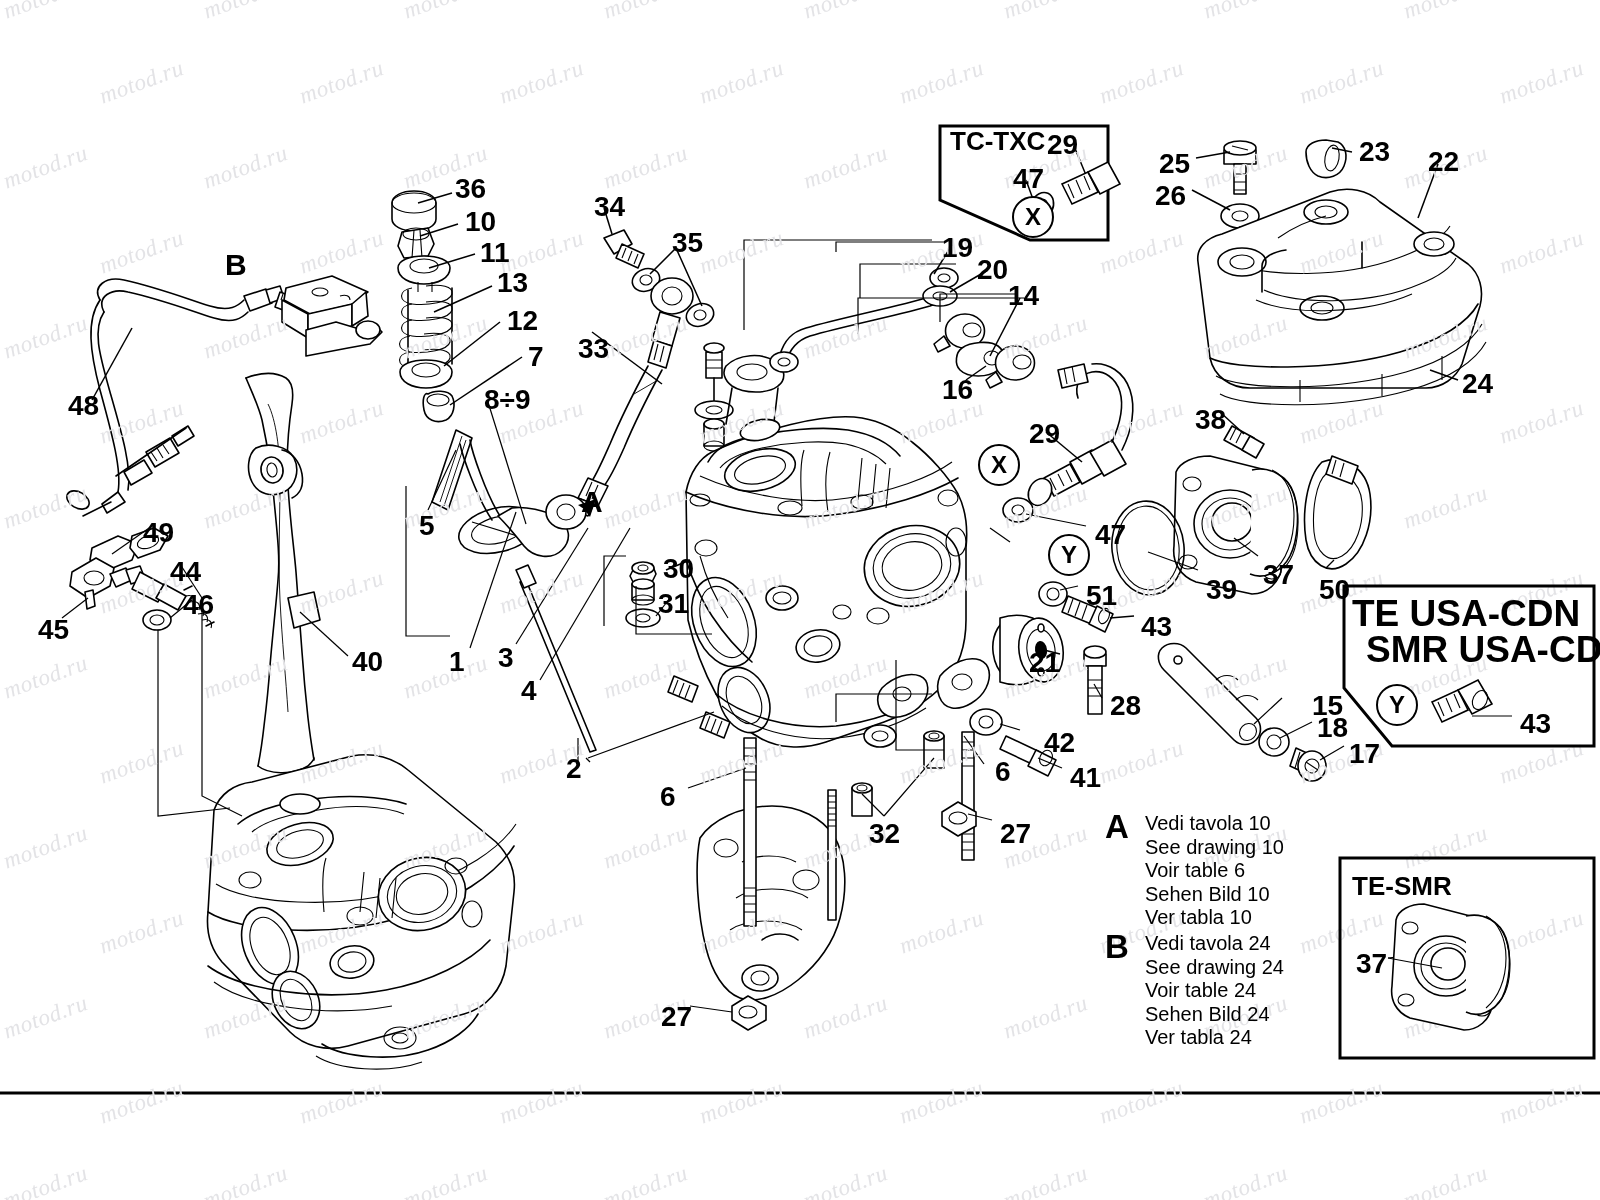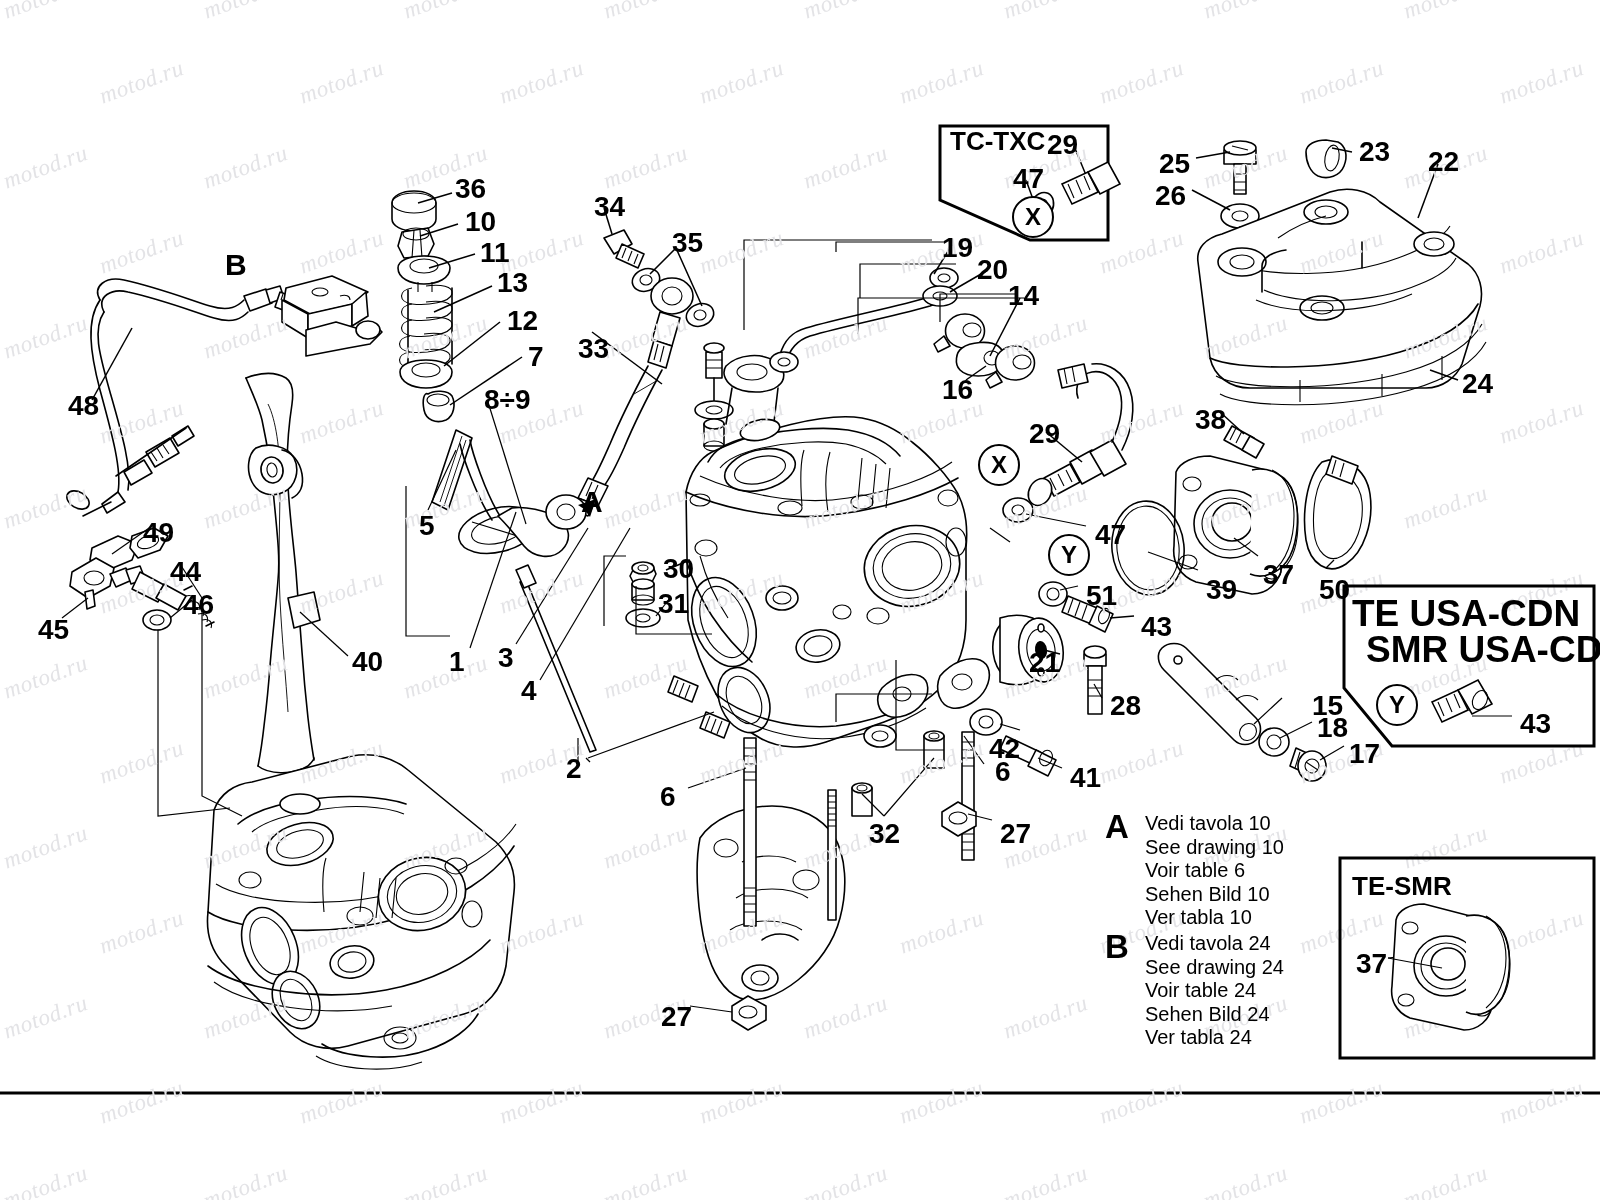--- a/index.html
+++ b/index.html
@@ -842,21 +842,21 @@
       <div class="num" style="left: 942px; top: 376px;">16</div>
       <div class="num" style="left: 1029px; top: 420px;">29</div>
       <div class="num" style="left: 663px; top: 555px;">30</div>
       <div class="num" style="left: 658px; top: 590px;">31</div>
       <div class="num" style="left: 660px; top: 783px;">6</div>
       <div class="num" style="left: 995px; top: 758px;">6</div>
       <div class="num" style="left: 869px; top: 820px;">32</div>
       <div class="num" style="left: 1000px; top: 820px;">27</div>
       <div class="num" style="left: 661px; top: 1003px;">27</div>
       <div class="num" style="left: 1070px; top: 764px;">41</div>
-      <div class="num" style="left: 989px; top: 729px; margin-top: 6px;">42</div>
+      <div class="num" style="left: 1044px; top: 729px;">42</div>
       <div class="num" style="left: 1110px; top: 692px;">28</div>
       <div class="num" style="left: 1029px; top: 649px;">21</div>
       <div class="num" style="left: 1086px; top: 582px;">51</div>
       <div class="num" style="left: 1141px; top: 613px;">43</div>
       <div class="num" style="left: 1095px; top: 521px;">47</div>
       <div class="num" style="left: 1206px; top: 576px;">39</div>
       <div class="num" style="left: 1263px; top: 561px;">37</div>
       <div class="num" style="left: 1319px; top: 576px;">50</div>
       <div class="num" style="left: 1195px; top: 406px;">38</div>
       <div class="num" style="left: 1287px; top: 692px; margin-left: 25px;">15</div>

